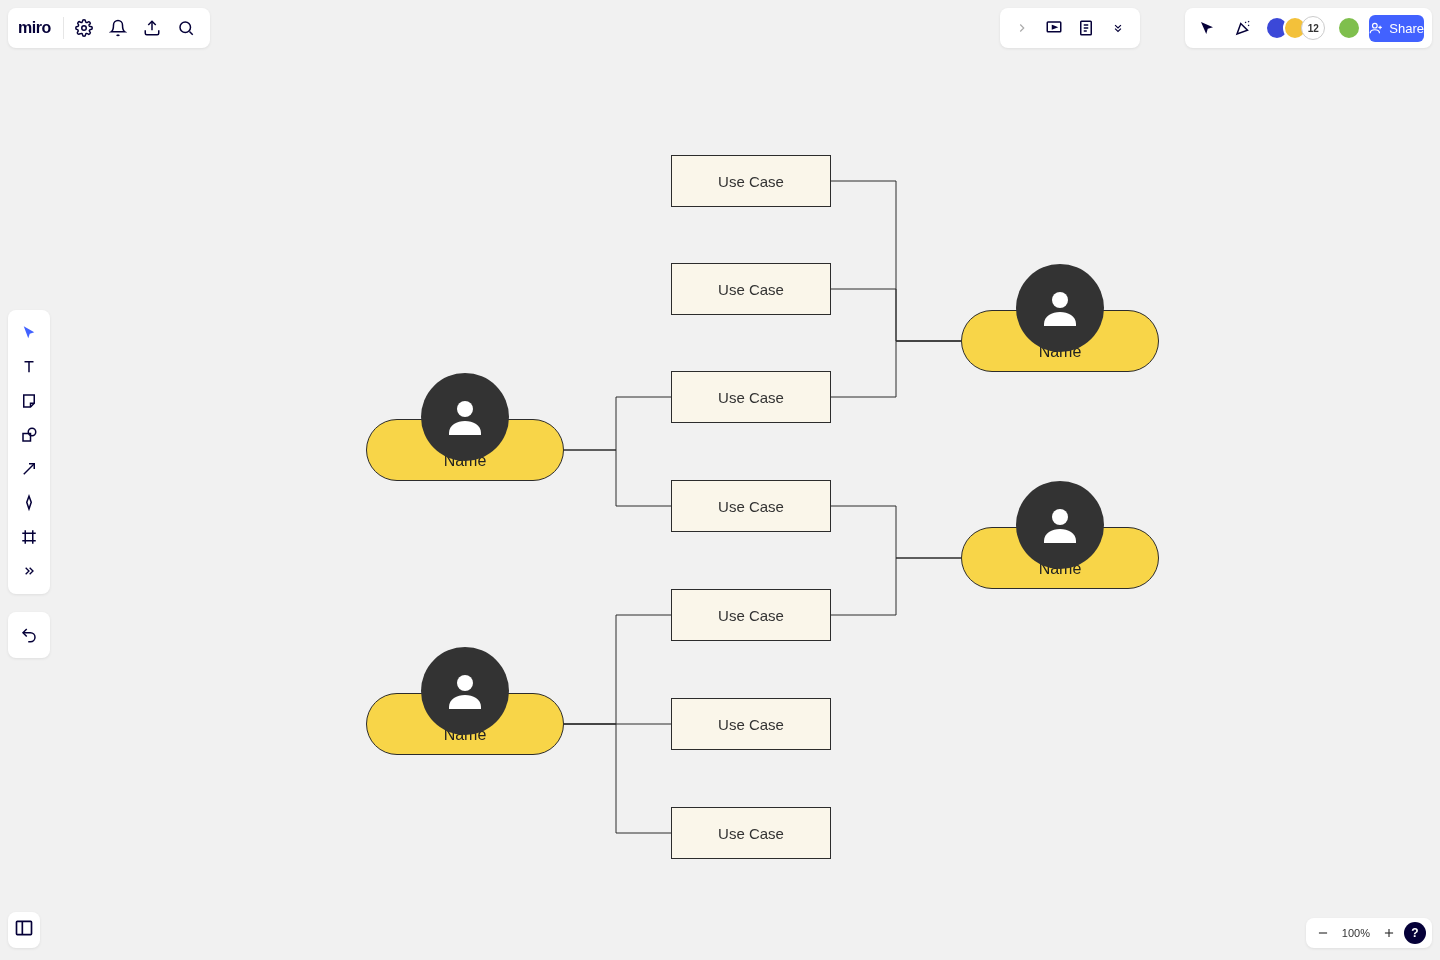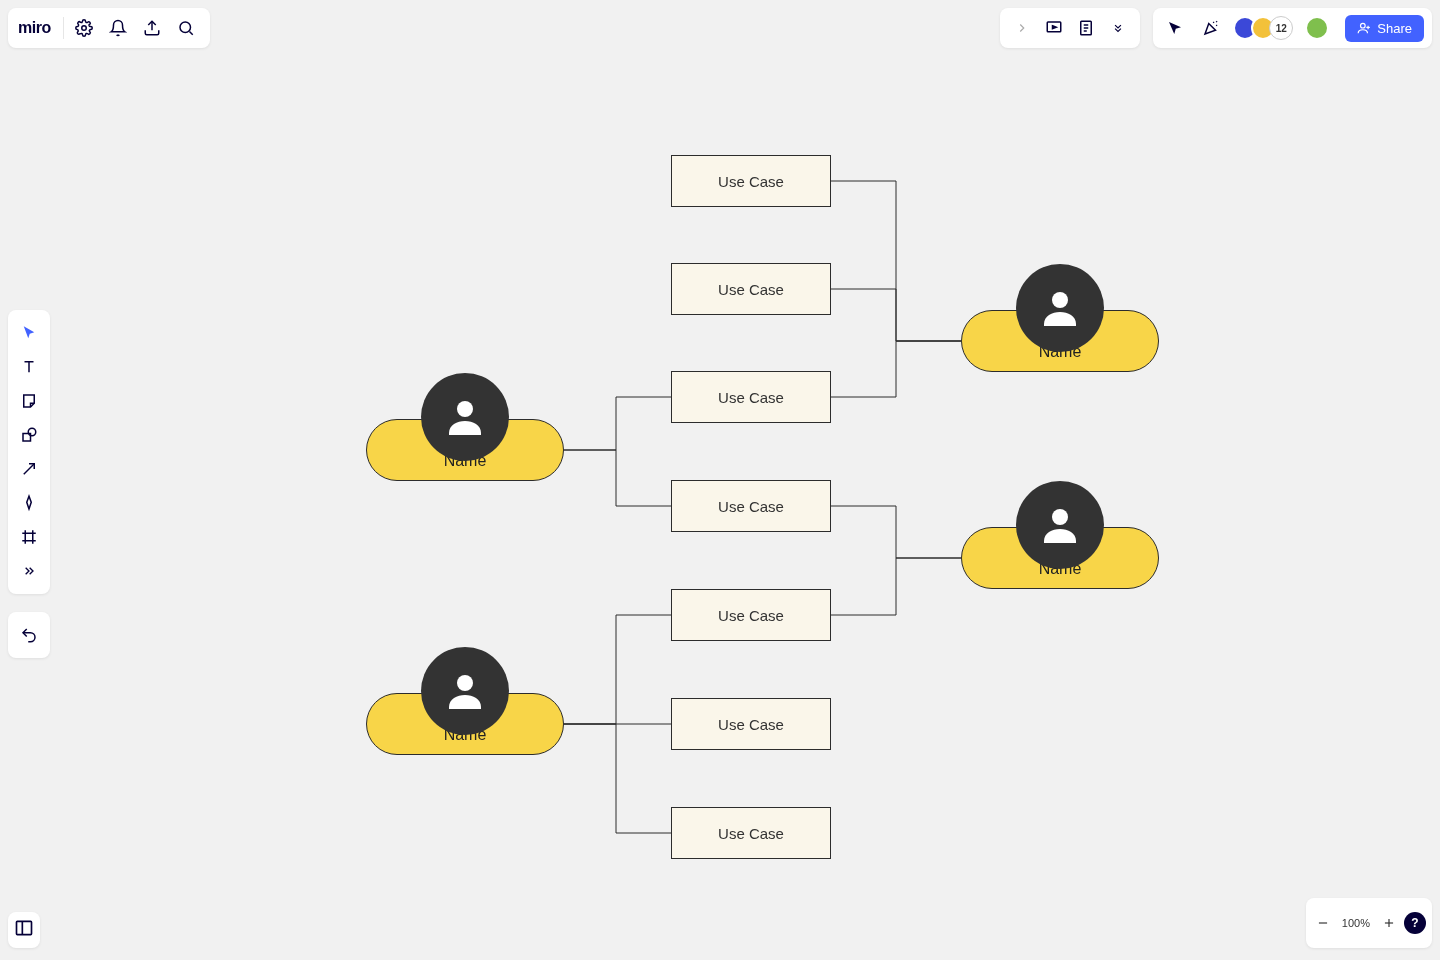--- a/index.html
+++ b/index.html
@@ -32,21 +32,21 @@
   }
   .avatar-stack { display: flex; align-items: center; }
   .avatar { width: 24px; height: 24px; border-radius: 50%; border: 2px solid #fff; margin-left: -6px; display: flex; align-items: center; justify-content: center; font-size: 10px; font-weight: 600; color: #333; }
   .avatar:first-child { margin-left: 0; }
   .avatar.a1 { background: #3b48d8; }
   .avatar.a2 { background: #f3c13a; }
   .avatar.count { background: #fff; border: 1px solid #ccc; }
   .avatar.solo { background: #7fbf4d; margin-left: 4px; }
   .share-btn {
     background: #4262ff; color: #fff; border: none; border-radius: 6px;
-    padding: 6px 12px; font-size: 13px; font-weight: 500; display: flex; align-items: center; gap: 6px; cursor: pointer; margin-left: 8px;
+    padding: 6px 0; font-size: 13px; font-weight: 500; display: flex; align-items: center; gap: 6px; cursor: pointer;
   }
 
   
   .left-tools {
     position: absolute; top: 310px; left: 8px;
     background: #fff; border-radius: 8px;
     display: flex; flex-direction: column; gap: 4px;
     padding: 8px 4px; box-shadow: 0 1px 3px rgba(0,0,0,0.08);
   }
   .lt-btn { width: 34px; height: 30px; display: flex; align-items: center; justify-content: center; cursor: pointer; color: #050038; border-radius: 6px; }
@@ -62,21 +62,21 @@
     position: absolute; bottom: 12px; left: 8px;
     background: #fff; border-radius: 8px; padding: 6px;
     box-shadow: 0 1px 3px rgba(0,0,0,0.08);
   }
 
   
   .bottom-right {
     position: absolute; bottom: 12px; right: 8px;
     background: #fff; border-radius: 8px;
     display: flex; align-items: center; gap: 4px;
-    padding: 14px 6px; box-shadow: 0 1px 3px rgba(0,0,0,0.08);
+    padding: 4px 6px; box-shadow: 0 1px 3px rgba(0,0,0,0.08);
   }
   .zoom-lvl { font-size: 11px; color: #333; padding: 0 4px; }
   .help-btn { width: 22px; height: 22px; background: #050038; color: #fff; border-radius: 50%; display: flex; align-items: center; justify-content: center; font-size: 12px; font-weight: 600; cursor: pointer; }
 
   
   .canvas { position: absolute; inset: 0; margin-left: 16px; }
   .usecase-box {
     position: absolute; width: 160px; height: 52px;
     background: #faf6ea; border: 1px solid #2c2c2c;
     display: flex; align-items: center; justify-content: center;

